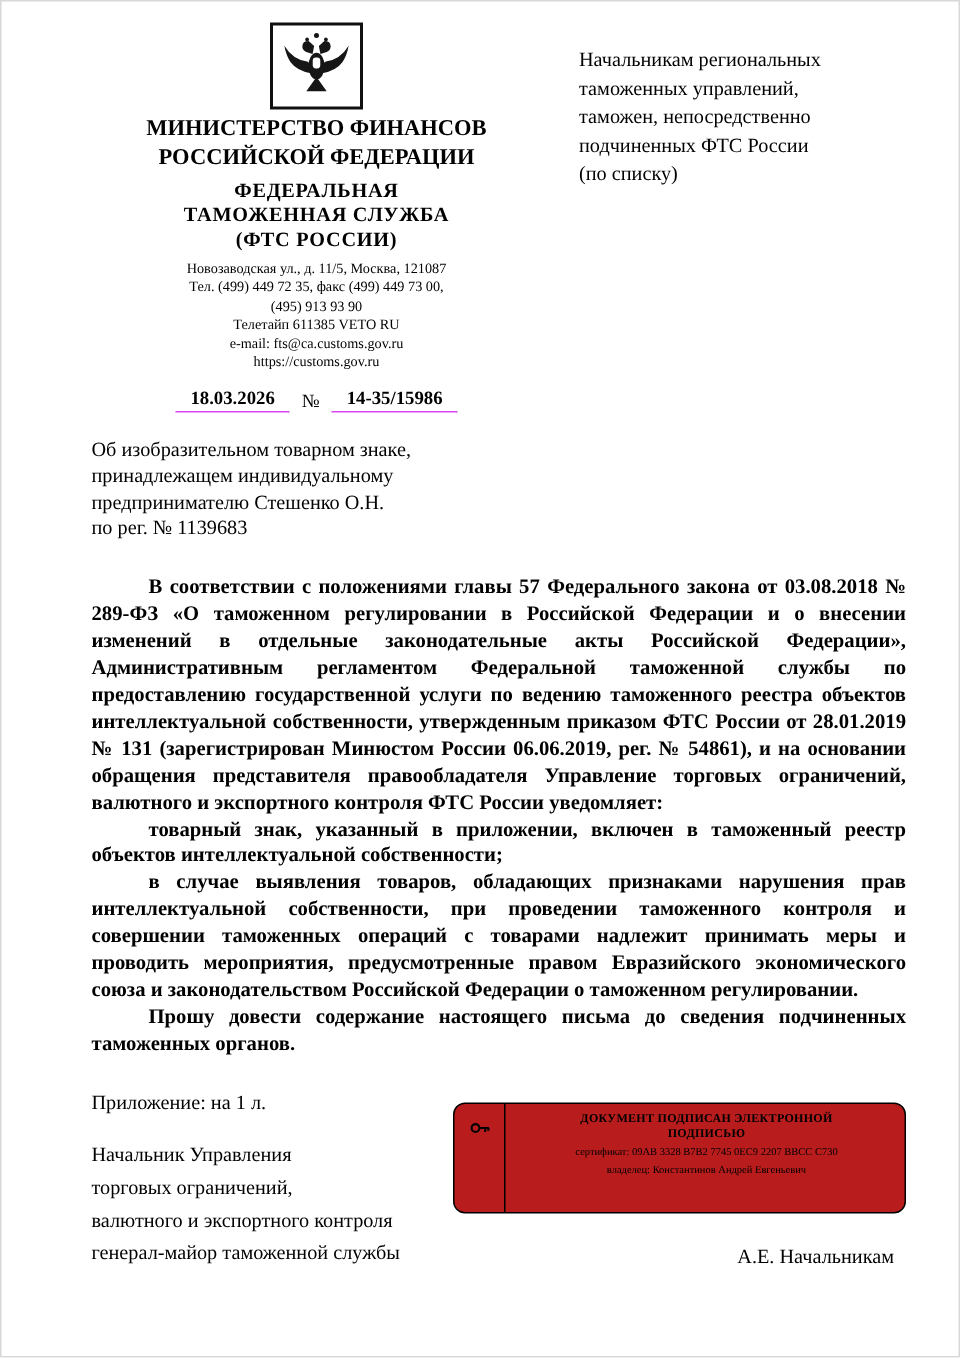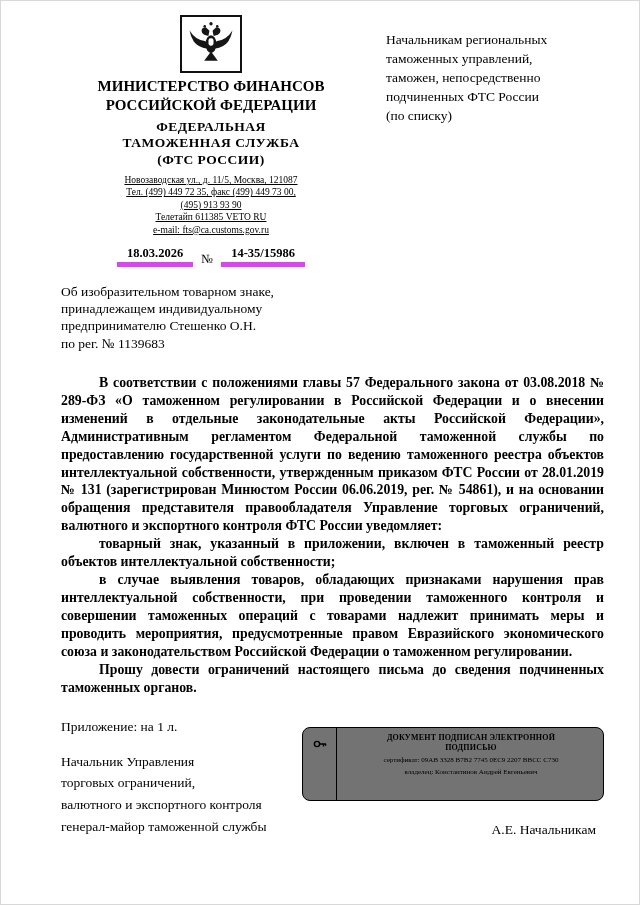--- a/index.html
+++ b/index.html
@@ -22,34 +22,34 @@
   .org-block { width:300px; text-align:center; }
   .emblem-box {
     width:58px; height:54px;
     border:2px solid #111;
     margin:4px auto 4px auto;
     display:flex; align-items:center; justify-content:center;
   }
   .ministry { font-weight:bold; font-size:15px; line-height:1.25; margin-top:2px; }
   .service  { font-weight:bold; font-size:13.5px; line-height:1.25; letter-spacing:0.5px; margin-top:4px; }
   .contact  { font-size:9.5px; line-height:1.3; margin-top:5px; }
-  .contact div { margin:0;text-decoration:underline; }
+  .contact div { margin:0; }
   .addressee {
     margin-left:auto; width:218px;
     font-size:13.5px; line-height:1.4;
     padding-top:20px;
   }
 
   
   .ref-line {
     width:300px; margin-top:10px;
     display:flex; align-items:flex-end; justify-content:center;
     font-size:12.5px; gap:8px;
   }
-  .ref-underlined { font-weight:bold; border-bottom:5px solid #d946ef; padding:0 10px 1px 10px; }
+  .ref-underlined { font-weight:bold; border-bottom:1px solid #d946ef; padding:0 10px 1px 10px; }
   .na-line {
     margin-top:10px; font-size:12.5px;
     display:flex; align-items:flex-end; gap:6px; width:320px;
   }
   .blank { display:inline-block; border-bottom:1px solid #000; height:13px; }
   .blank-1 { width:95px; }
   .blank-2 { width:110px; }
 
   
   .subject { margin-top:16px; font-size:13.5px; line-height:1.28; width:340px; }
@@ -68,21 +68,21 @@
   .attachment { font-size:13.5px; margin:0 0 16px 0; }
   .sig-row { display:flex; align-items:flex-end; }
   .sig-titles { font-size:13.5px; line-height:1.62; }
   .sig-name { margin-left:auto; font-size:13.5px; padding-right:8px; }
 
   .stamp {
     position:absolute; top:8px; right:0;
     width:302px; height:74px;
     border:1.5px solid #000; border-radius:8px;
     display:flex; box-sizing:border-box;
-    background:#737373;
+    background:#b91c1c;
   }
   .stamp-icon-cell {
     width:34px; border-right:1px solid #000;
     display:flex; align-items:flex-start; justify-content:center;
     padding-top:8px; box-sizing:border-box;
   }
   .stamp-content { flex:1; padding:5px 6px 4px 8px; }
   .stamp-title {
     font-weight:bold; font-size:8px; line-height:1.25;
     text-align:center; letter-spacing:0.2px;
@@ -119,20 +119,21 @@
 РОССИЙСКОЙ ФЕДЕРАЦИИ</div>
       <div class="service pre">ФЕДЕРАЛЬНАЯ
 ТАМОЖЕННАЯ СЛУЖБА
 (ФТС РОССИИ)</div>
       <div class="contact">
         <div>Новозаводская ул., д. 11/5, Москва, 121087</div>
         <div class="pre">Тел. (499) 449 72 35, факс (499) 449 73 00,
 (495) 913 93 90</div>
         <div>Телетайп 611385 VETO RU</div>
         <div>e-mail: fts@ca.customs.gov.ru</div>
+        <div>https://customs.gov.ru</div>
       </div>
     </div>
     <div class="addressee pre">Начальникам региональных
 таможенных управлений,
 таможен, непосредственно
 подчиненных ФТС России
 (по списку)</div>
   </div>
 
   <div class="ref-line">
@@ -143,21 +144,21 @@
 
   <div class="subject pre">Об изобразительном товарном знаке,
 принадлежащем индивидуальному
 предпринимателю Стешенко О.Н.
 по рег. № 1139683</div>
 
   <div class="body-text">
     <p class="para">В соответствии с положениями главы 57 Федерального закона от 03.08.2018 № 289-ФЗ «О таможенном регулировании в Российской Федерации и о внесении изменений в отдельные законодательные акты Российской Федерации», Административным регламентом Федеральной таможенной службы по предоставлению государственной услуги по ведению таможенного реестра объектов интеллектуальной собственности, утвержденным приказом ФТС России от 28.01.2019 № 131 (зарегистрирован Минюстом России 06.06.2019, рег. № 54861), и на основании обращения представителя правообладателя Управление торговых ограничений, валютного и экспортного контроля ФТС России уведомляет:</p>
     <p class="para">товарный знак, указанный в приложении, включен в таможенный реестр объектов интеллектуальной собственности;</p>
     <p class="para">в случае выявления товаров, обладающих признаками нарушения прав интеллектуальной собственности, при проведении таможенного контроля и совершении таможенных операций с товарами надлежит принимать меры и проводить мероприятия, предусмотренные правом Евразийского экономического союза и законодательством Российской Федерации о таможенном регулировании.</p>
-    <p class="para">Прошу довести ограничений настоящего письма до сведения подчиненных таможенных органов.</p>
+    <p class="para">Прошу довести содержание настоящего письма до сведения подчиненных таможенных органов.</p>
   </div>
 
   <div class="sig-area">
     <p class="attachment">Приложение: на 1 л.</p>
 
     <div class="stamp">
       <div class="stamp-icon-cell">
         <span>
           <svg width="16" height="16" viewBox="0 0 16 16" aria-hidden="true">
             <circle cx="5" cy="8" r="2.6" fill="none" stroke="#000" stroke-width="1.4"></circle>

